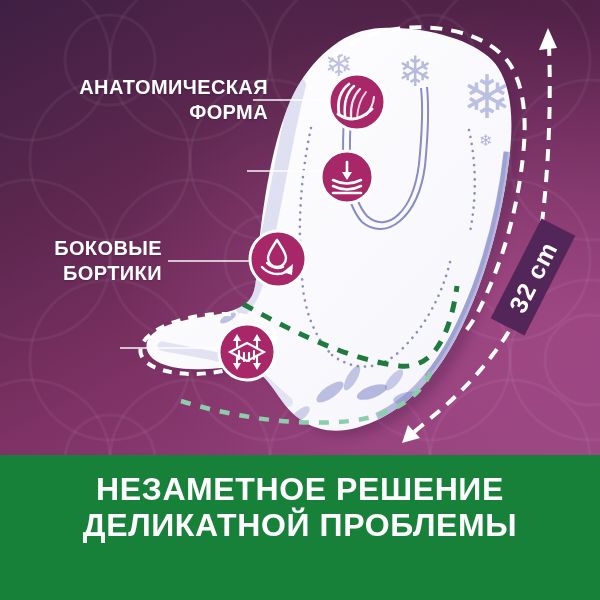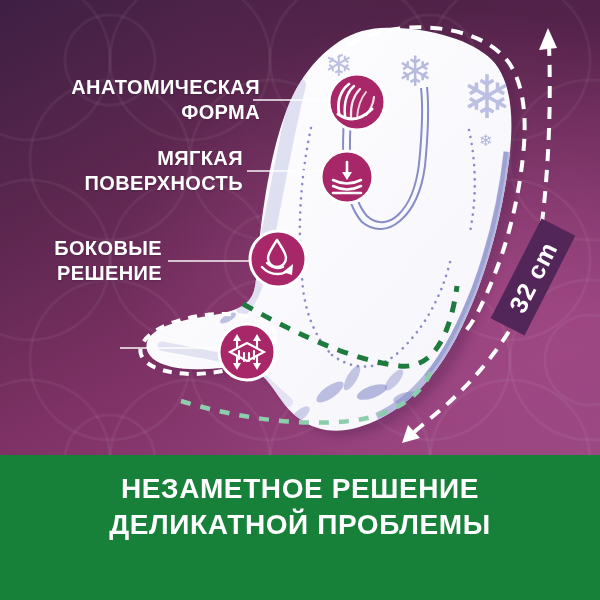--- a/index.html
+++ b/index.html
@@ -16,21 +16,21 @@
     position:absolute;
     color:#ffffff;
     font-weight:bold;
     font-size:20px;
     line-height:25px;
     letter-spacing:.4px;
     text-align:right;
     white-space:pre-line;
     text-shadow:0 1px 2px rgba(40,10,40,.25);
   }
-  .f1{left:0;top:75;width:248px;top:75px;padding-left:12px;}
+  .f1{left:8px;top:75;width:248px;top:75px;padding-left:12px;}
   .f2{left:0;width:243px;top:146px;}
   .f3{left:0;width:162px;top:236px;}
   .f4{left:0;width:112px;top:323px;}
   .measure-label{
     position:absolute;
     left:533px;top:277px;
     width:112px;height:38px;
     transform:translate(-50%,-50%) rotate(-63deg);
     background:#53265a;
     color:#fff;
@@ -39,21 +39,21 @@
     letter-spacing:1px;
     display:flex;align-items:center;justify-content:center;
   }
   .banner{
     position:absolute;left:0;top:455px;width:600px;height:145px;
     background:#17813a;
     color:#fff;text-align:center;
     padding-top:16px;box-sizing:border-box;
   }
   .banner-title{
-    font-weight:bold;font-size:28px;line-height:36px;letter-spacing:.6px;
+    font-weight:bold;font-size:32px;line-height:36px;letter-spacing:.6px;
     white-space:pre-line;
   }
   .banner-subtitle{
     font-size:24px;line-height:30px;margin-top:8px;font-weight:normal;
   }
 </style>
 </head>
 <body>
 
 <div class="stage">
@@ -224,24 +224,22 @@
       </g>
       <polygon fill="#ffffff" points="-10,-18 -14,-11 -6,-11"></polygon>
       <polygon fill="#ffffff" points="10,-18 6,-11 14,-11"></polygon>
       <polygon fill="#ffffff" points="-10,18 -14,11 -6,11"></polygon>
       <polygon fill="#ffffff" points="10,18 6,11 14,11"></polygon>
     </g>
   </svg>
 
   <div class="feature-label f1">АНАТОМИЧЕСКАЯ
 ФОРМА</div>
-  <div class="feature-label f2">МЯГКАЯ
-ПОВЕРХНОСТЬ</div>
   <div class="feature-label f3">БОКОВЫЕ
-РЕШЕНИЕ</div>
+БОРТИКИ</div>
 
   <div class="measure-label">32 cm</div>
 
   <div class="banner">
     <div class="banner-title">НЕЗАМЕТНОЕ РЕШЕНИЕ
 ДЕЛИКАТНОЙ ПРОБЛЕМЫ</div>
   </div>
 
 </div>
 

